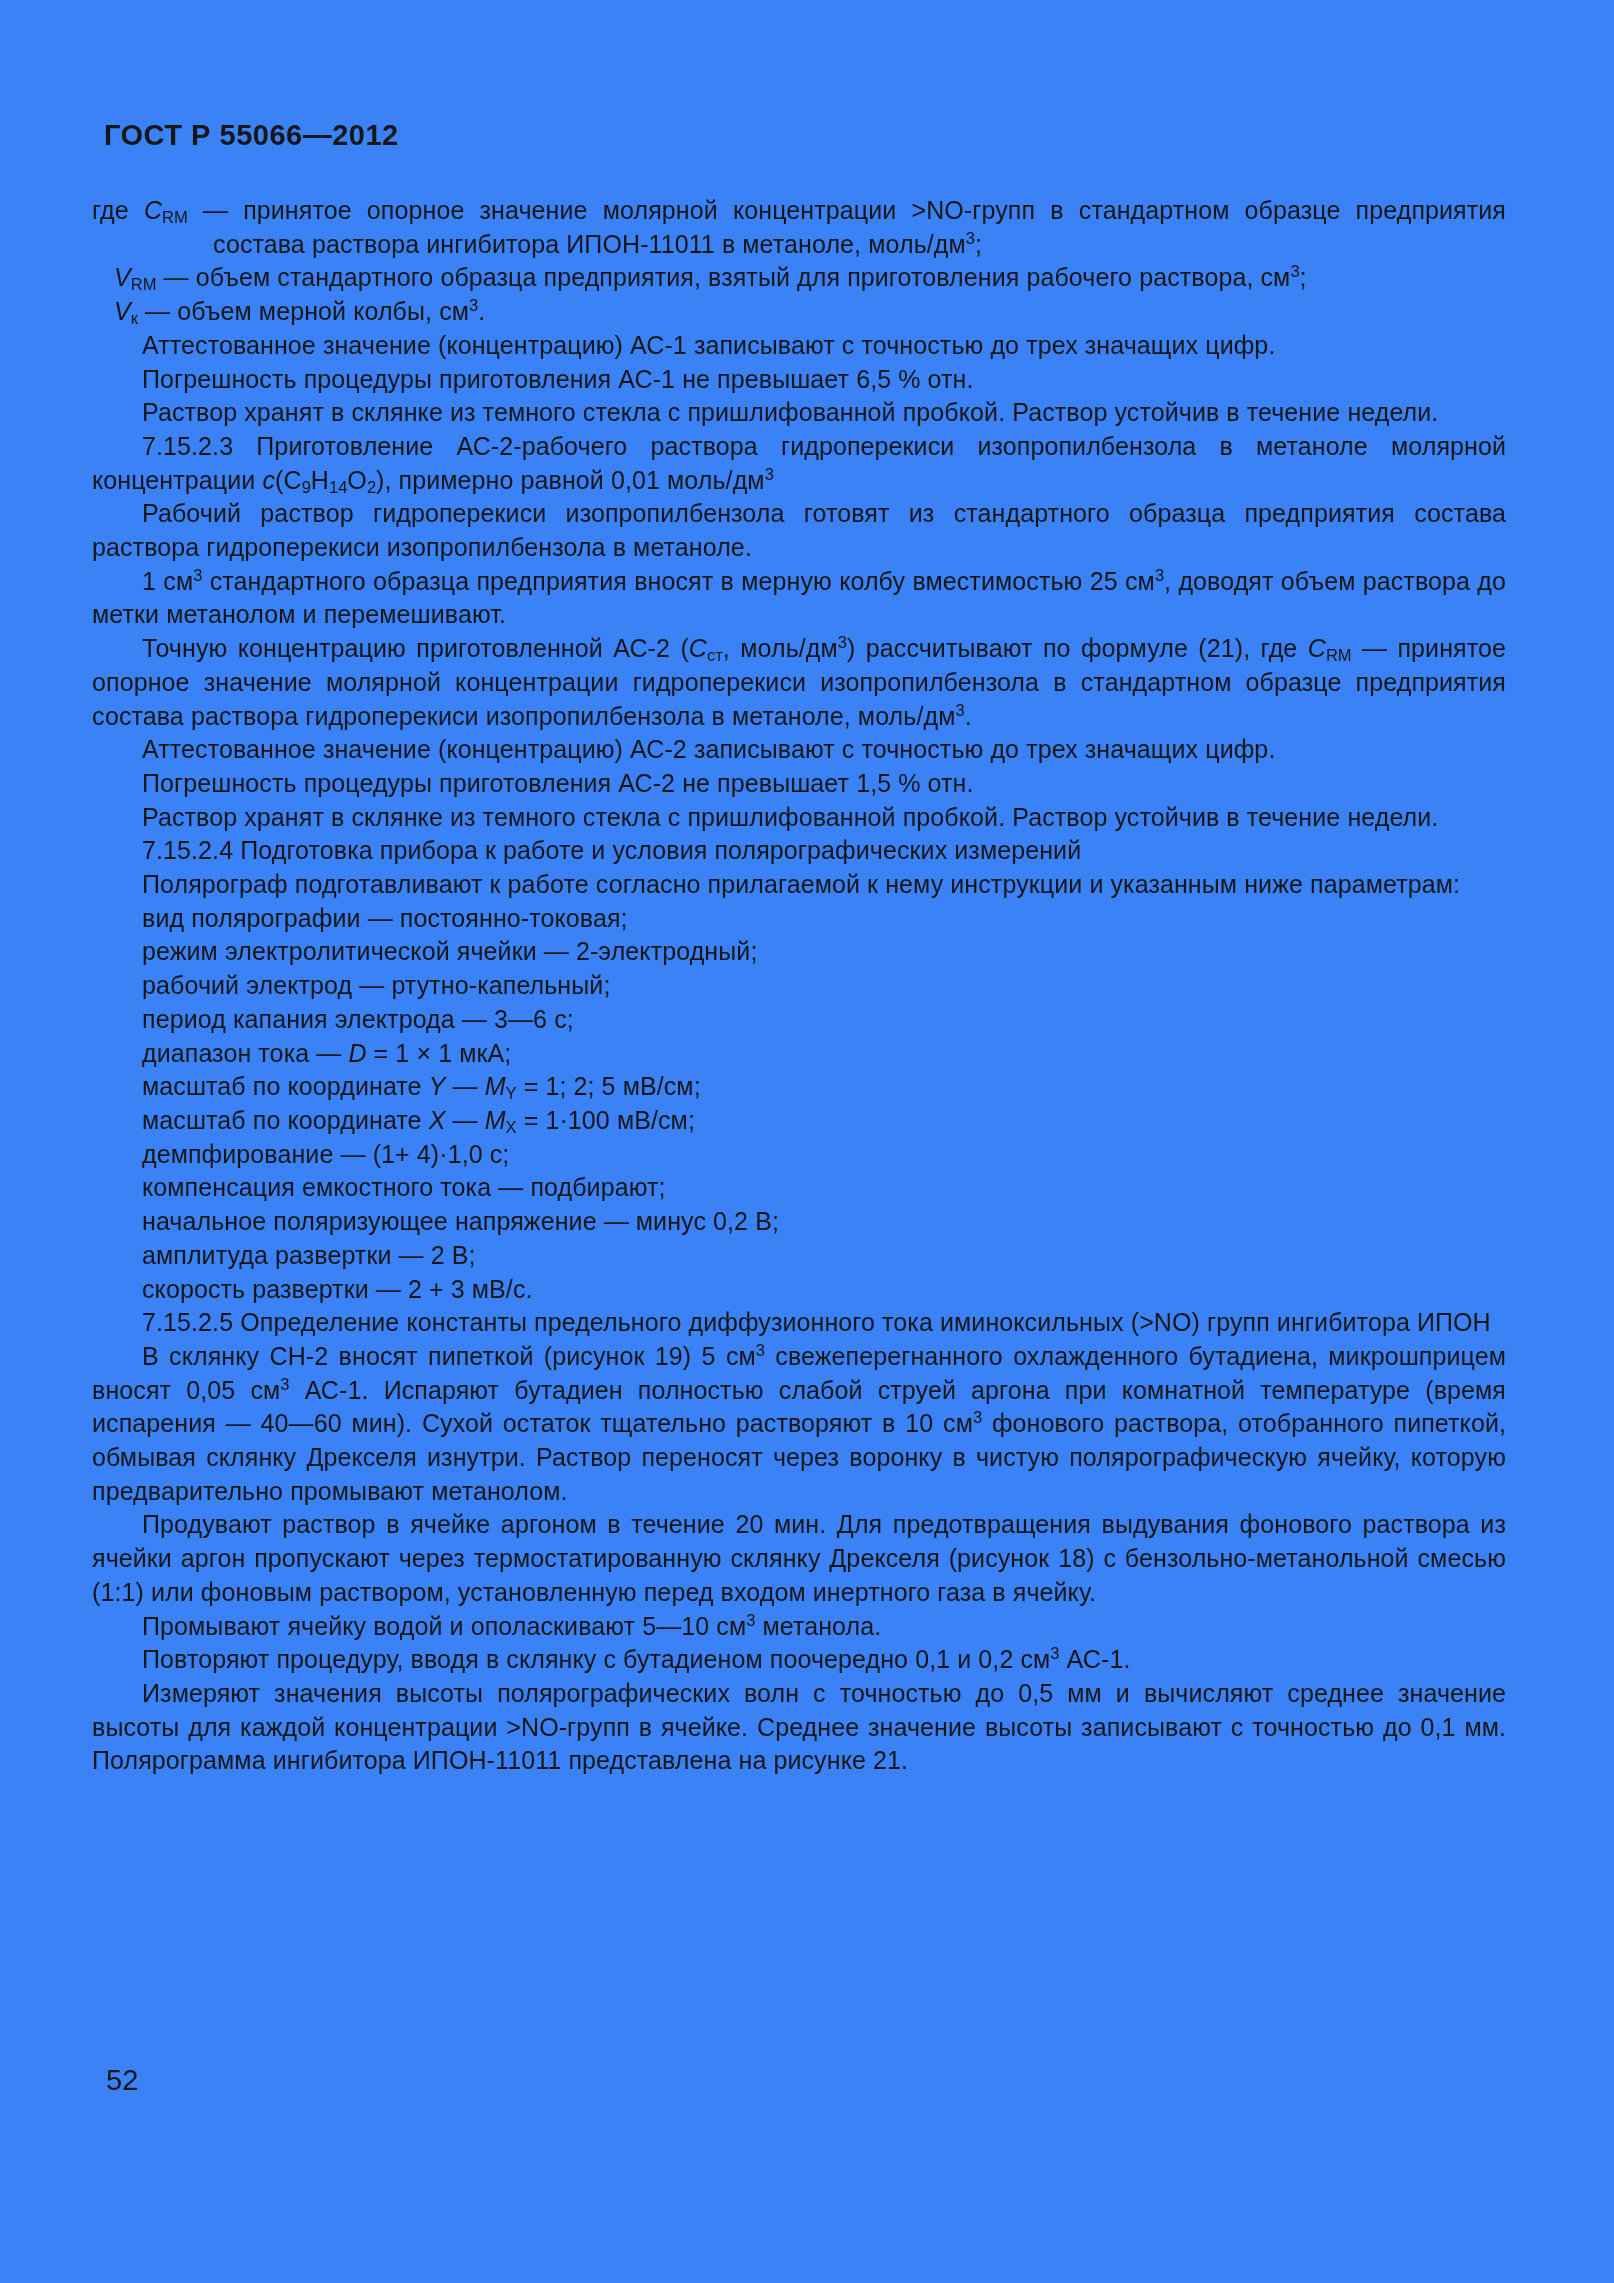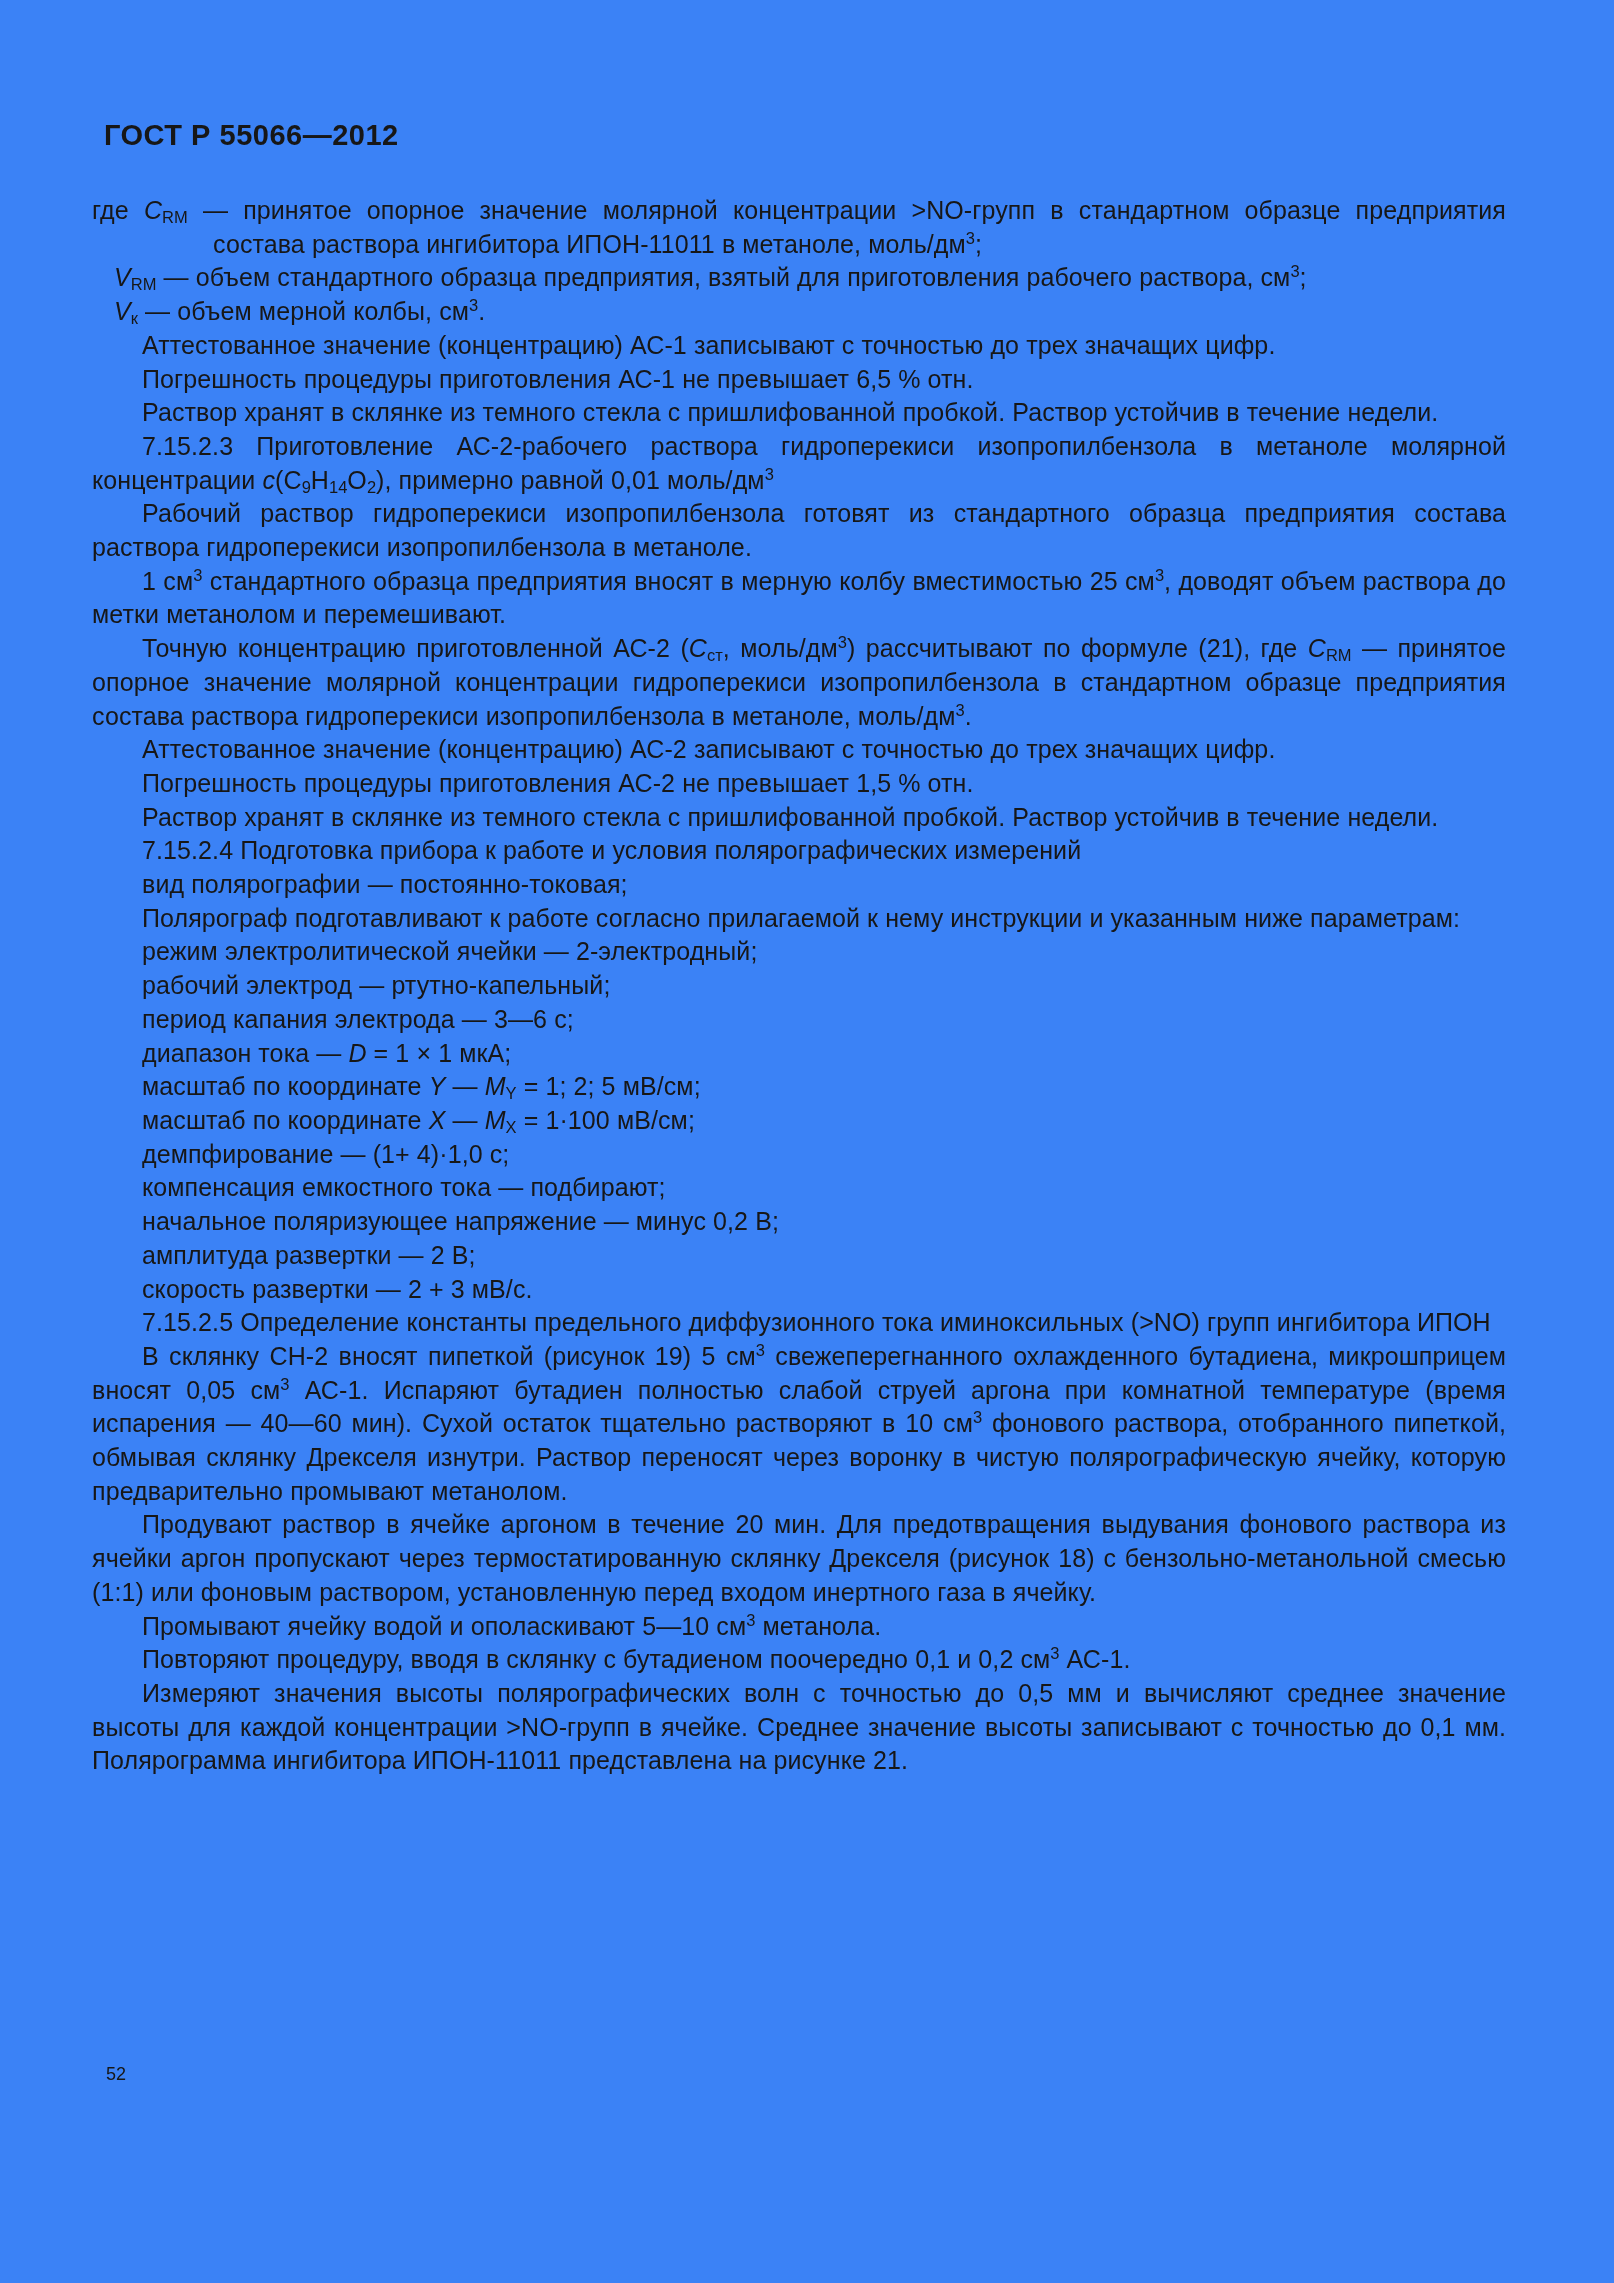--- a/index.html
+++ b/index.html
@@ -30,21 +30,21 @@
   .body-col p { margin: 0; text-align: justify; }
   p.indent { text-indent: 50px; }
   p.where  { padding-left: 121px; text-indent: -121px; }
   p.vdef   { padding-left: 121px; text-indent: -99px; }
   sub, sup { font-size: 0.66em; line-height: 0; letter-spacing: 0; }
   sub { vertical-align: -0.22em; }
   sup { vertical-align: 0.52em; }
   i { font-style: italic; }
   .page-num {
     position: absolute; left: 106px; top: 2064px;
-    font-size: 18px;
+    font-size: 29px;
   }
 </style>
 </head>
 <body>
 
 <div class="sheet">
   <div class="doc-header">ГОСТ Р 55066—2012</div>
 
   <div class="body-col">
       <p class="where">где <i>C</i><sub>RM</sub> — принятое опорное значение молярной концентрации &gt;NO-групп в стандартном образце предприятия состава раствора ингибитора ИПОН-11011 в метаноле, моль/дм<sup>3</sup>;</p>
@@ -54,22 +54,22 @@
       <p class="indent">Погрешность процедуры приготовления АС-1 не превышает 6,5 % отн.</p>
       <p class="indent">Раствор хранят в склянке из темного стекла с пришлифованной пробкой. Раствор устойчив в течение недели.</p>
       <p class="indent">7.15.2.3 Приготовление АС-2-рабочего раствора гидроперекиси изопропилбензола в метаноле молярной концентрации <i>c</i>(C<sub>9</sub>H<sub>14</sub>O<sub>2</sub>), примерно равной 0,01 моль/дм<sup>3</sup></p>
       <p class="indent">Рабочий раствор гидроперекиси изопропилбензола готовят из стандартного образца предприятия состава раствора гидроперекиси изопропилбензола в метаноле.</p>
       <p class="indent">1 см<sup>3</sup> стандартного образца предприятия вносят в мерную колбу вместимостью 25 см<sup>3</sup>, доводят объем раствора до метки метанолом и перемешивают.</p>
       <p class="indent">Точную концентрацию приготовленной АС-2 (<i>C</i><sub>ст</sub>, моль/дм<sup>3</sup>) рассчитывают по формуле (21), где <i>C</i><sub>RM</sub> — принятое опорное значение молярной концентрации гидроперекиси изопропилбензола в стандартном образце предприятия состава раствора гидроперекиси изопропилбензола в метаноле, моль/дм<sup>3</sup>.</p>
       <p class="indent">Аттестованное значение (концентрацию) АС-2 записывают с точностью до трех значащих цифр.</p>
       <p class="indent">Погрешность процедуры приготовления АС-2 не превышает 1,5 % отн.</p>
       <p class="indent">Раствор хранят в склянке из темного стекла с пришлифованной пробкой. Раствор устойчив в течение недели.</p>
       <p class="indent">7.15.2.4 Подготовка прибора к работе и условия полярографических измерений</p>
+      <p class="indent">Полярограф подготавливают к работе согласно прилагаемой к нему инструкции и указанным ниже параметрам:</p>
       <p class="indent">вид полярографии — постоянно-токовая;</p>
-      <p class="indent">Полярограф подготавливают к работе согласно прилагаемой к нему инструкции и указанным ниже параметрам:</p>
       <p class="indent">режим электролитической ячейки — 2-электродный;</p>
       <p class="indent">рабочий электрод — ртутно-капельный;</p>
       <p class="indent">период капания электрода — 3—6 с;</p>
       <p class="indent">диапазон тока — <i>D</i> = 1 × 1 мкА;</p>
       <p class="indent">масштаб по координате <i>Y</i> — <i>M</i><sub>Y</sub> = 1; 2; 5 мВ/см;</p>
       <p class="indent">масштаб по координате <i>X</i> —  <i>M</i><sub>X</sub> = 1·100 мВ/см;</p>
       <p class="indent">демпфирование — (1+ 4)·1,0 с;</p>
       <p class="indent">компенсация емкостного тока — подбирают;</p>
       <p class="indent">начальное поляризующее напряжение — минус 0,2 В;</p>
       <p class="indent">амплитуда развертки — 2 В;</p>

